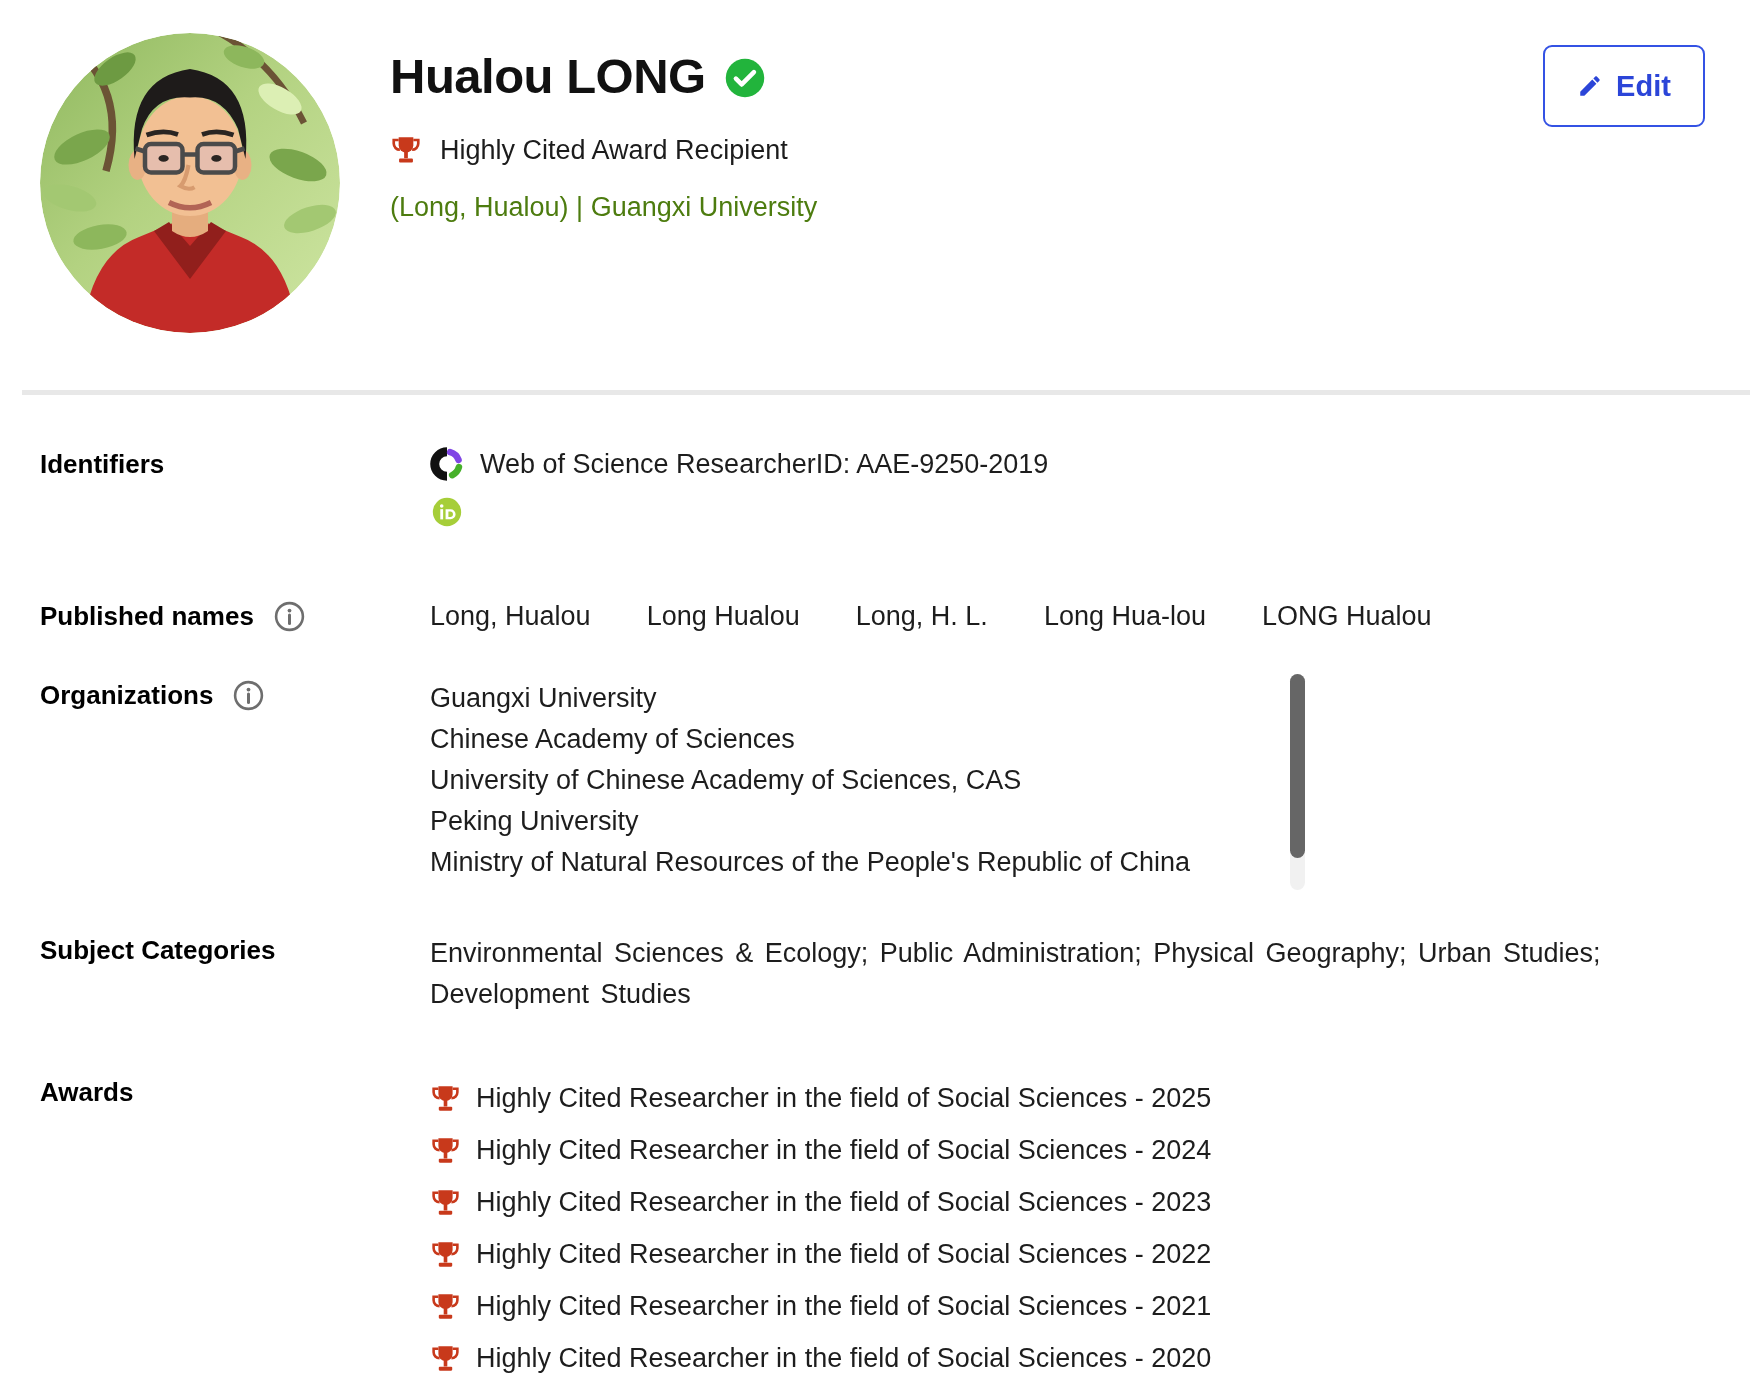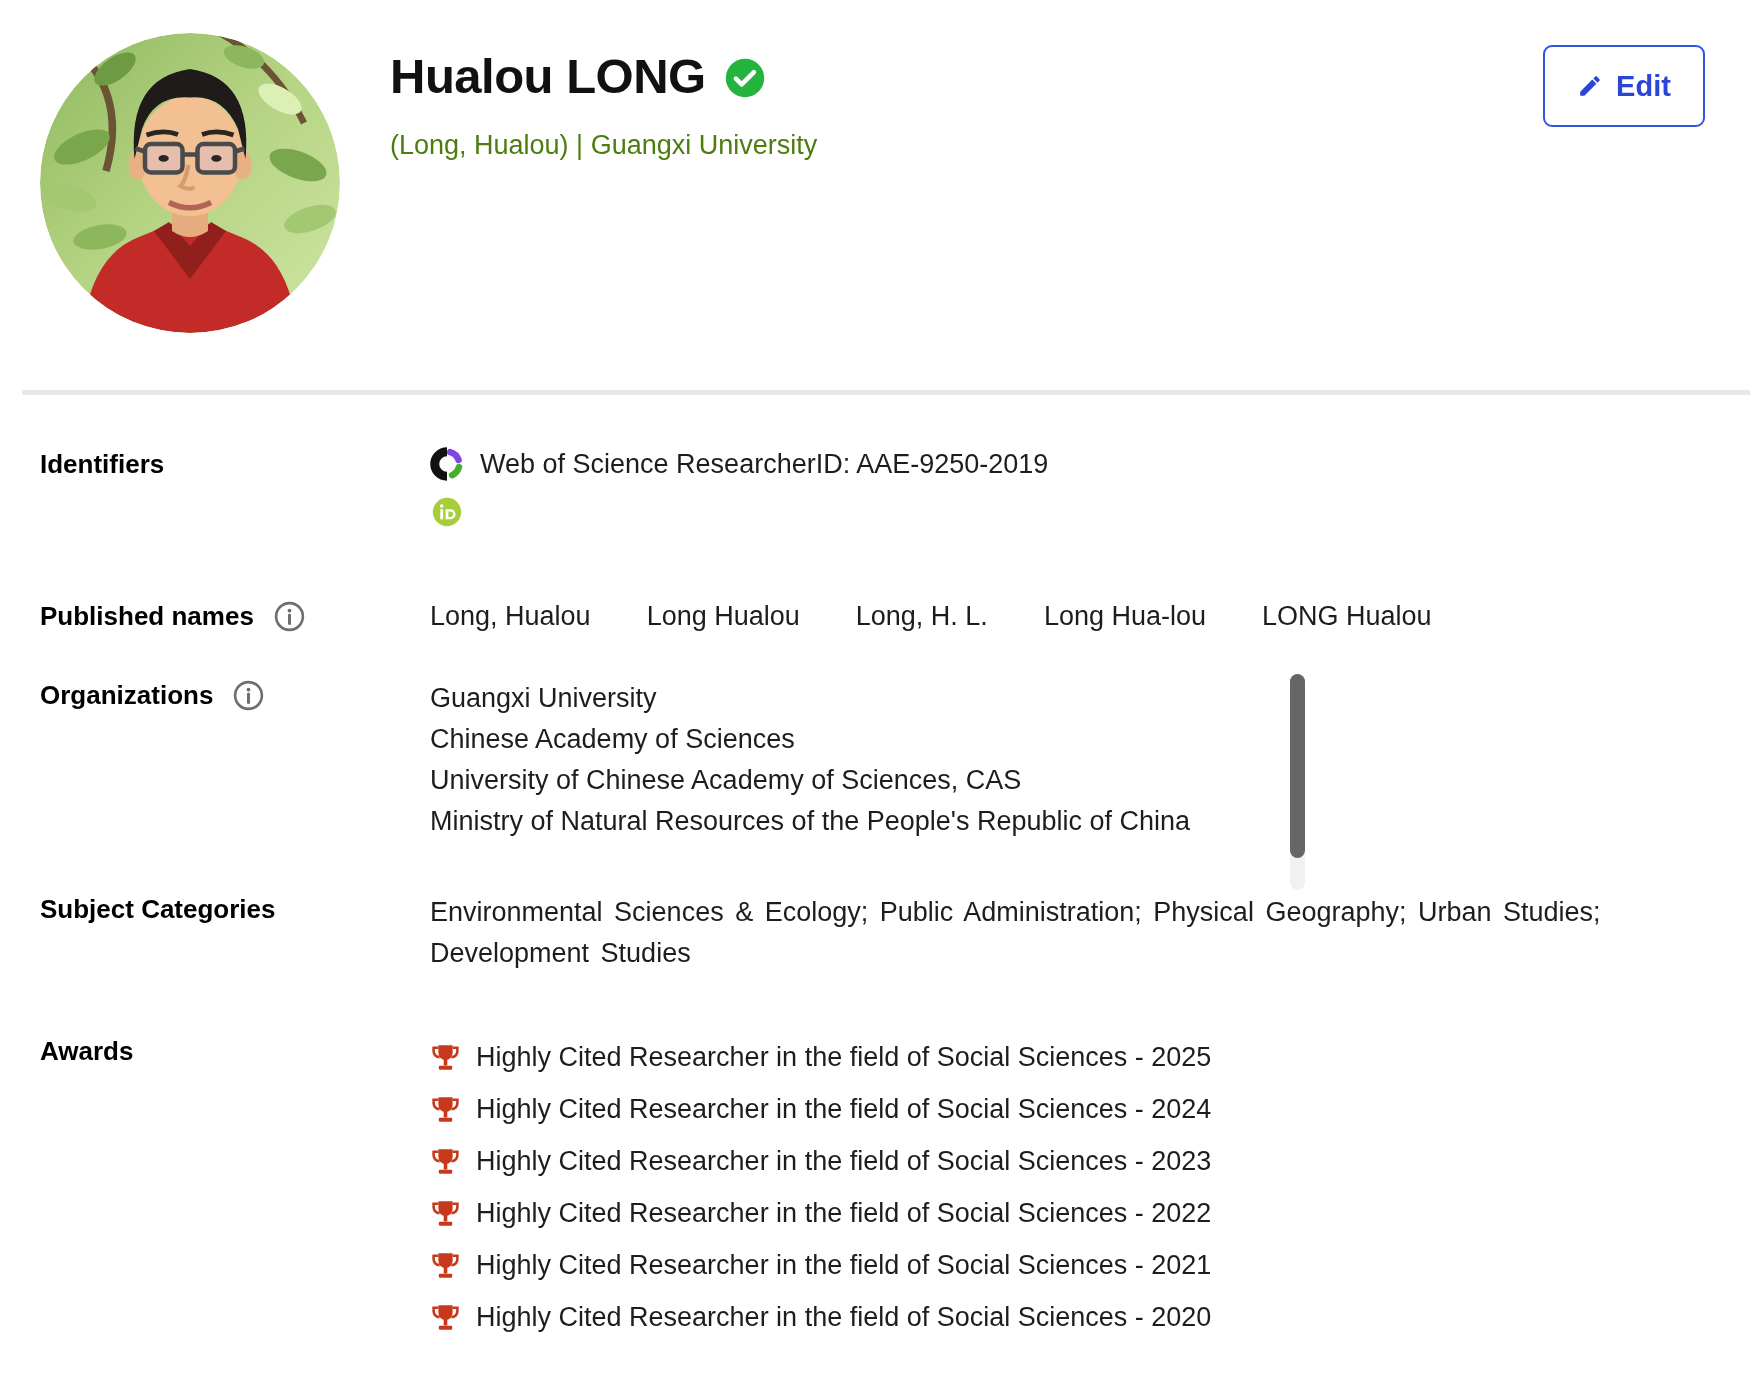--- a/index.html
+++ b/index.html
@@ -117,20 +117,30 @@
     </div>
 
     <div class="head-main">
       <div class="name-row">
         <h1>Hualou LONG</h1>
         <svg class="check-badge" viewBox="0 0 24 24">
           <circle cx="12" cy="12" r="11" fill="#22b43c"></circle>
           <path d="M6.8 12.4l3.3 3.3 7-7" stroke="#fff" stroke-width="2.6" fill="none" stroke-linecap="round" stroke-linejoin="round"></path>
         </svg>
       </div>
+      <div class="banner-row">
+        <svg class="trophy" viewBox="0 0 24 24">
+          <path d="M6.5 2.5h11v6a5.5 5.5 0 0 1-11 0z" fill="#c8391b"></path>
+          <path d="M6.5 4.5H2.8v2.7a4.6 4.6 0 0 0 4.6 4.6" stroke="#c8391b" stroke-width="2" fill="none"></path>
+          <path d="M17.5 4.5h3.7v2.7a4.6 4.6 0 0 1-4.6 4.6" stroke="#c8391b" stroke-width="2" fill="none"></path>
+          <rect x="10.6" y="13" width="2.8" height="5.2" fill="#c8391b"></rect>
+          <rect x="6.8" y="18.4" width="10.4" height="3" rx="0.8" fill="#c8391b"></rect>
+        </svg>
+        <span class="banner-text">Highly Cited Award Recipient</span>
+      </div>
       <div class="subtitle">(Long, Hualou) | Guangxi University</div>
     </div>
 
     <button class="edit-btn">
       <svg viewBox="0 0 24 24">
         <path d="M3 17.2V21h3.8L17.9 9.9l-3.8-3.8L3 17.2zM20.7 7.1c.4-.4.4-1 0-1.4l-2.4-2.4c-.4-.4-1-.4-1.4 0l-1.8 1.8 3.8 3.8 1.8-1.8z" fill="#2b45d8"></path>
       </svg>
       <span>Edit</span>
     </button>
   </div>
@@ -186,20 +196,21 @@
           <circle cx="15.5" cy="15.5" r="13.4" stroke="#6e6e6e" stroke-width="2.6" fill="none"></circle>
           <circle cx="15.5" cy="9.6" r="1.9" fill="#6e6e6e"></circle>
           <path d="M15.5 14v8.6" stroke="#6e6e6e" stroke-width="3" stroke-linecap="round"></path>
         </svg>
       </div>
       <div class="content-cell orgs-box">
         <ul class="orgs-list">
           <li>Guangxi University</li>
           <li>Chinese Academy of Sciences</li>
           <li>University of Chinese Academy of Sciences, CAS</li>
+          <li>Peking University</li>
           <li>Ministry of Natural Resources of the People's Republic of China</li>
         </ul>
         <div class="org-scrollbar">
           <div class="org-scroll-thumb"></div>
         </div>
       </div>
     </div>
 
     <div class="row row-subjects">
       <div class="label-cell">Subject Categories</div>

